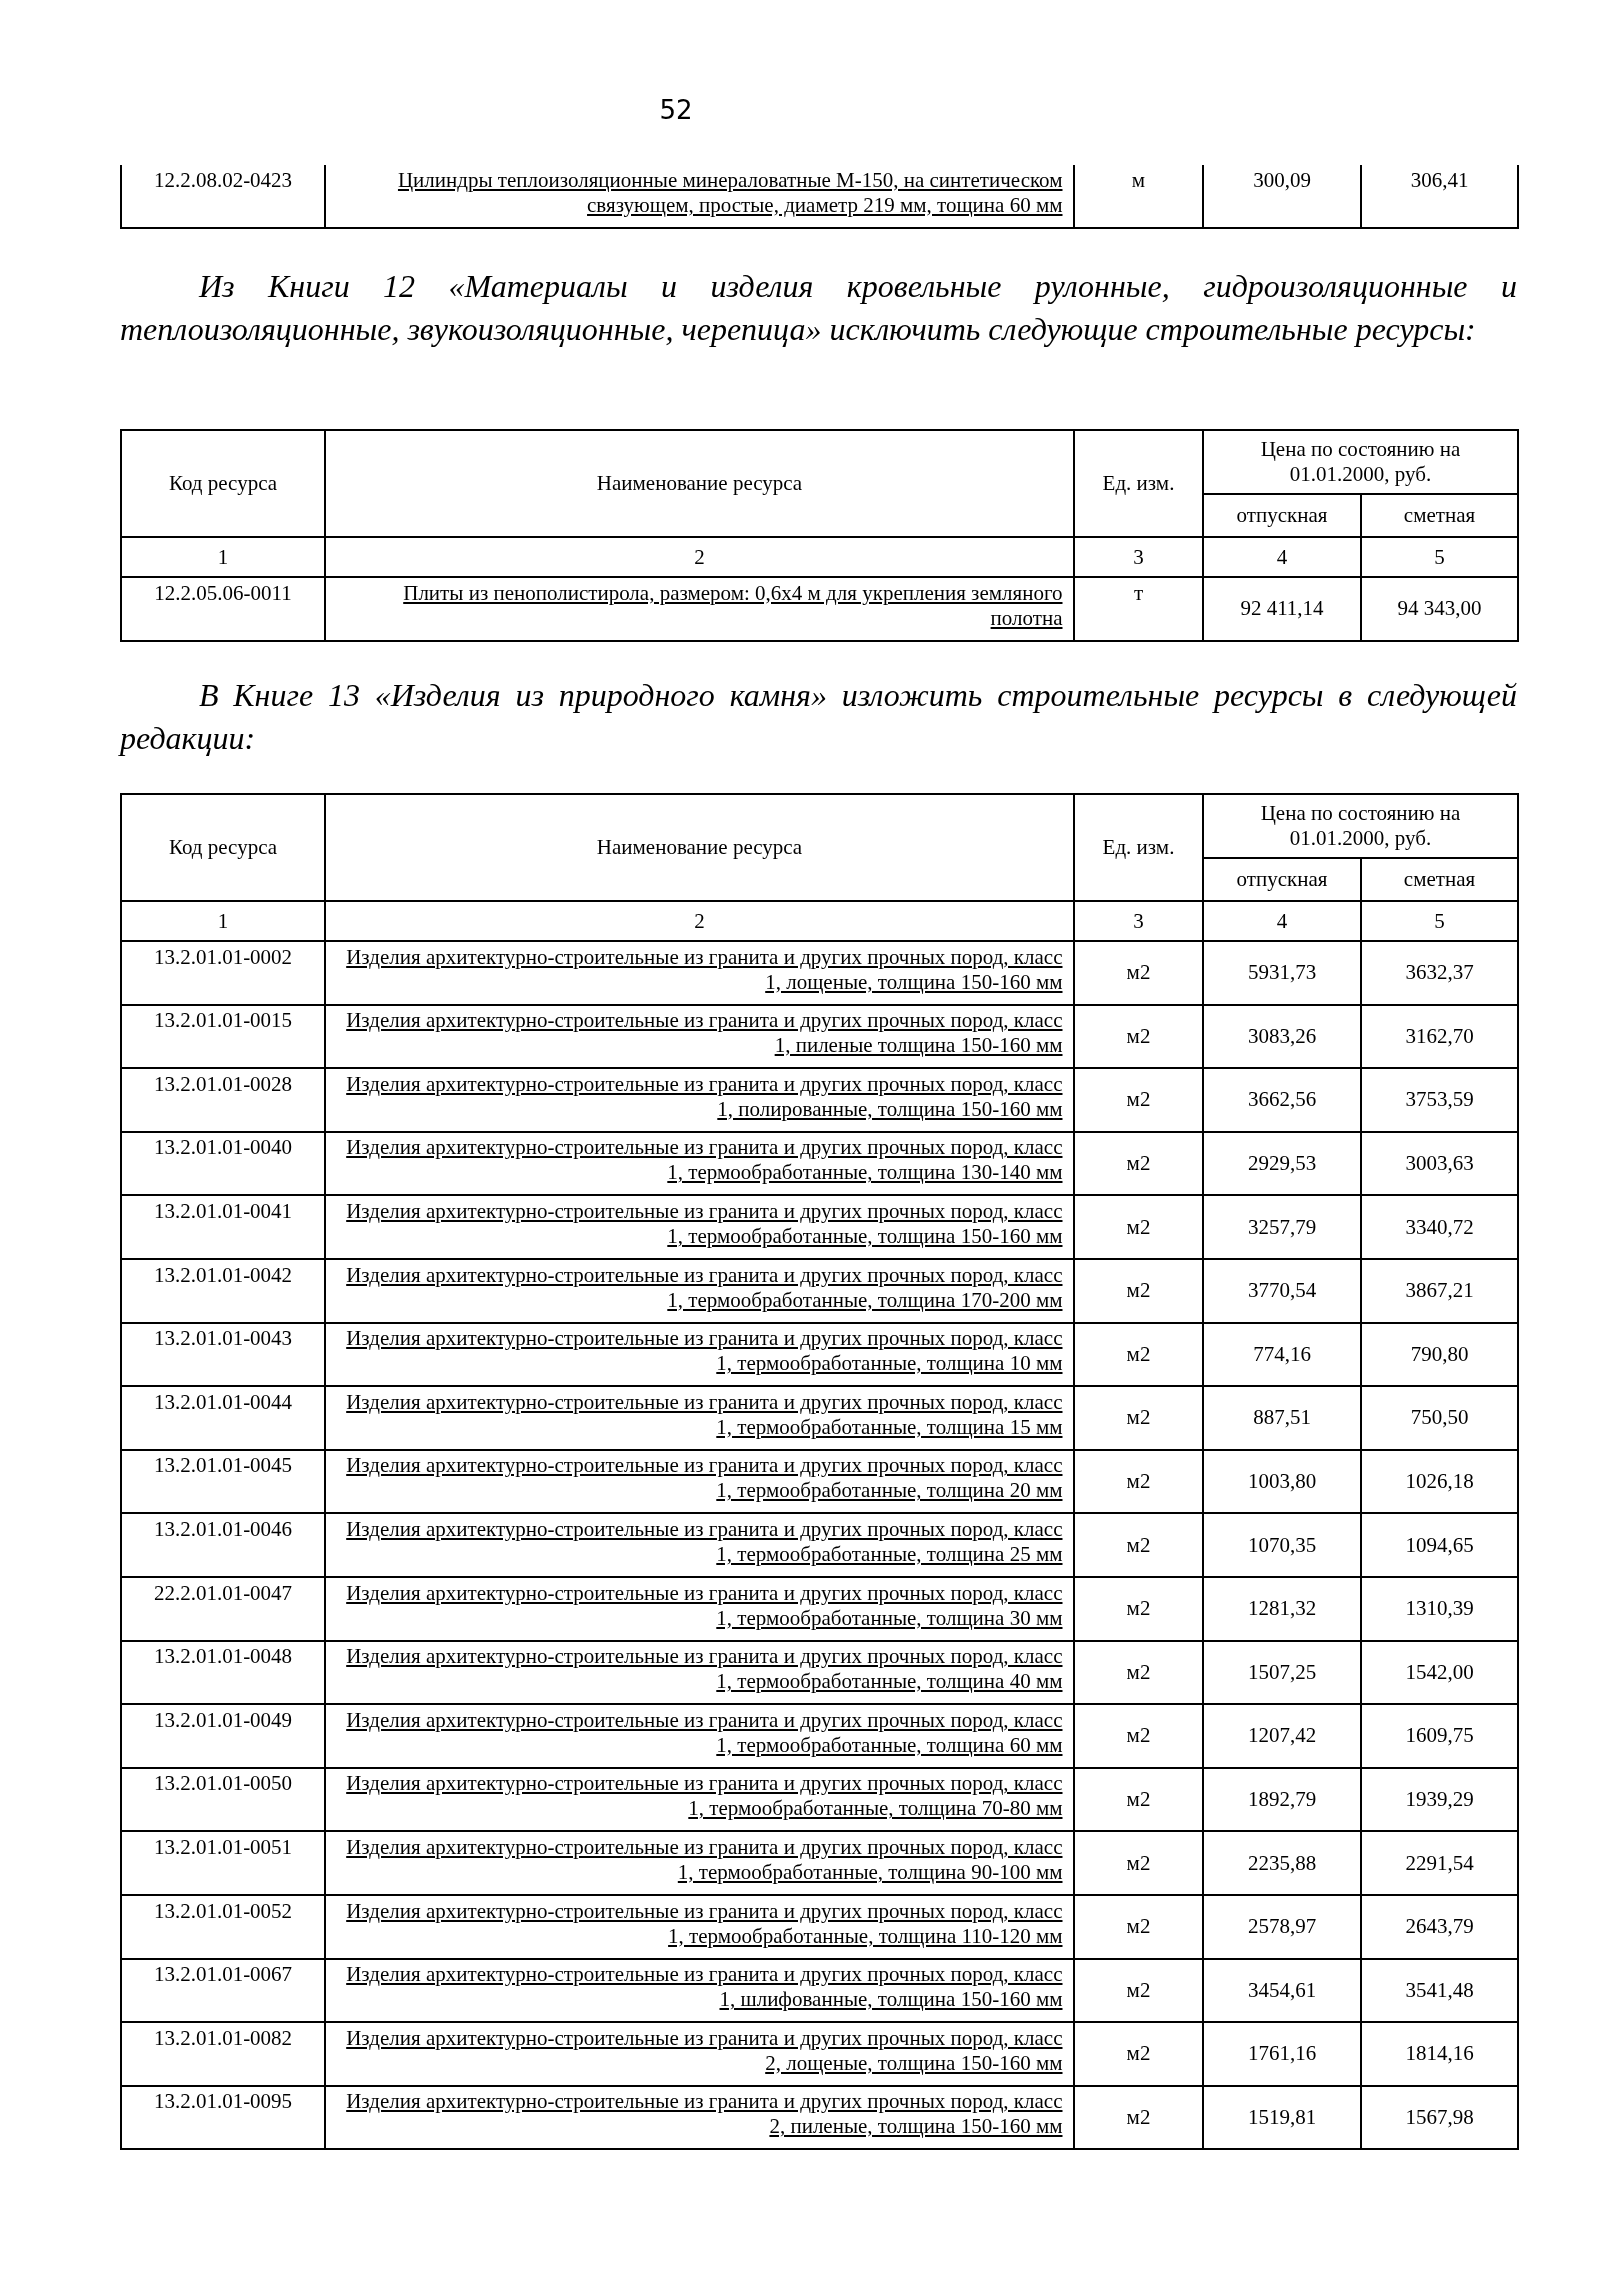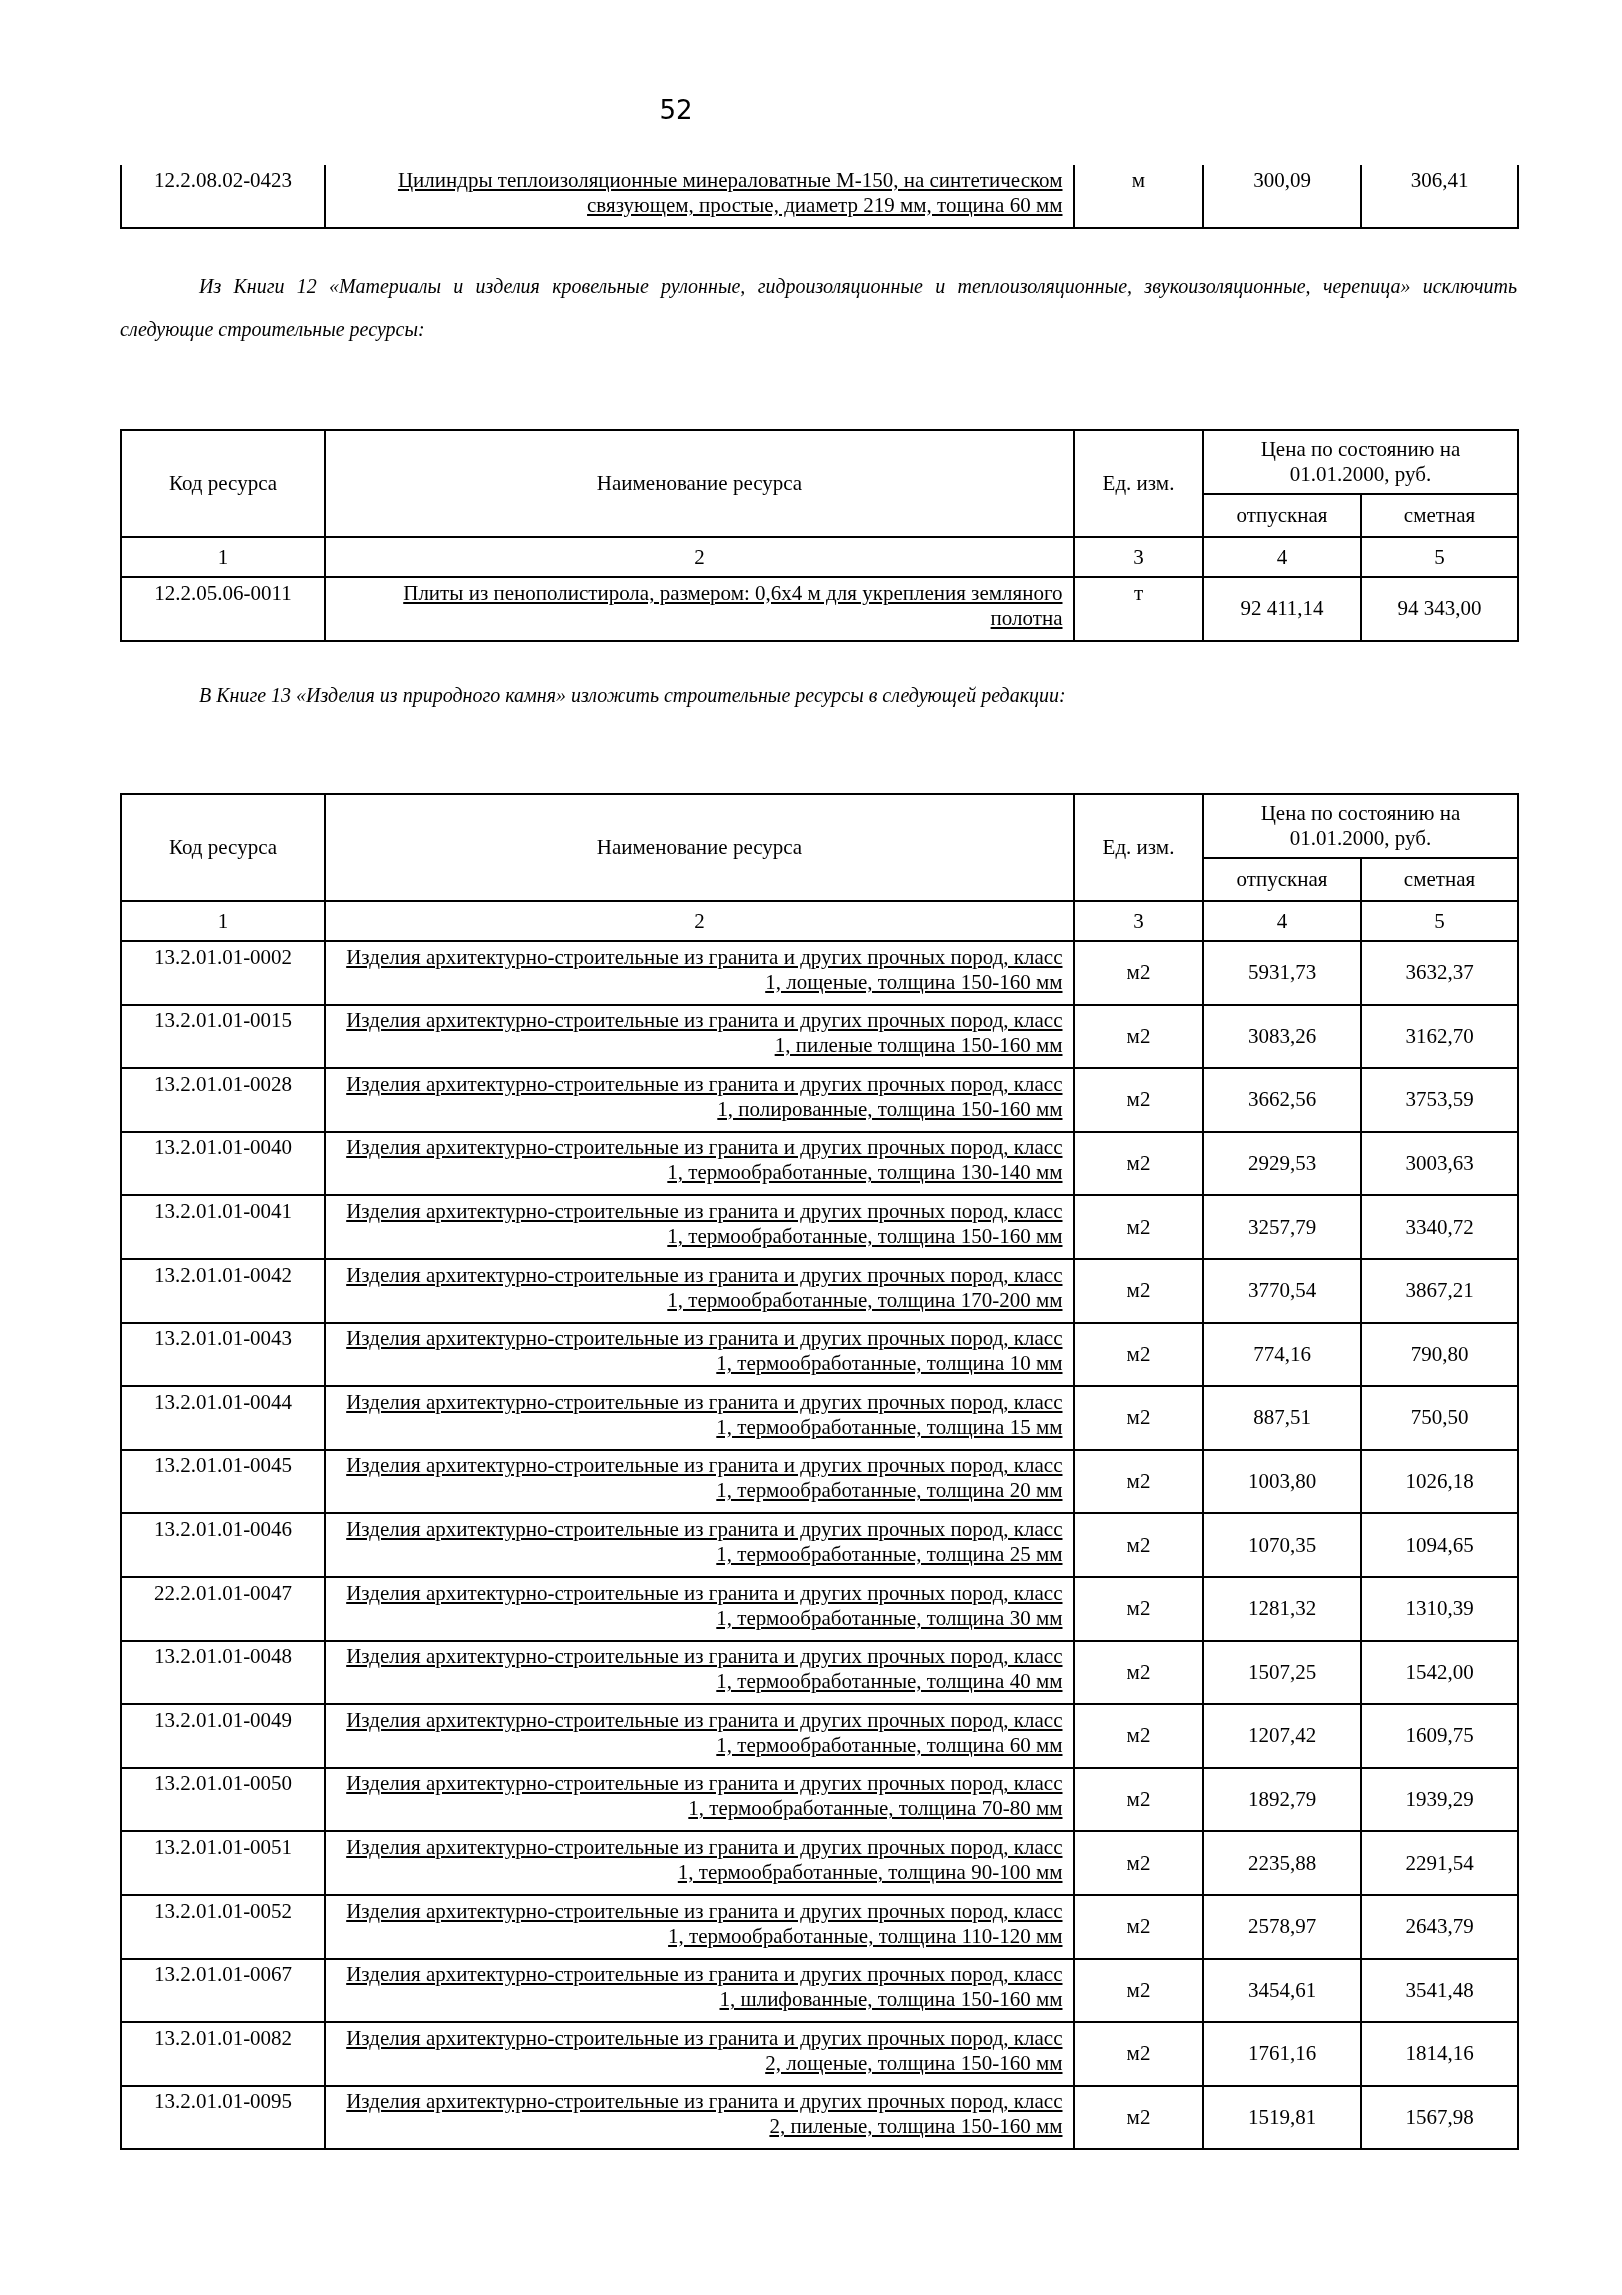--- a/index.html
+++ b/index.html
@@ -31,21 +31,21 @@
   tr.hrow1 td { height: 62px; border-radius: 16px; }
   tr.hrow2 td { height: 41px; margin-top: 48px; }
   tr.idxrow td { height: 38px; text-align: center; vertical-align: middle; }
   tr.drow td { height: 59px; }
   #t1 { top: 165px; border-top: none; }
   #t1 tr td { border-top: none; }
   #t2 { top: 429px; }
   #t3 { top: 793px; }
   .para {
     position: absolute; left: 120px; width: 1397px;
-    font-style: italic; font-size: 20px; line-height: 43px;
+    font-style: italic; font-size: 32px; line-height: 43px;
     text-align: justify; text-align-last: left;
   }
   .para .indent { display: inline-block; width: 79px; }
   #p1 { top: 265px; }
   #p2 { top: 674px; }
 </style>
 </head>
 <body>
 
 <div class="page-number">52</div>

